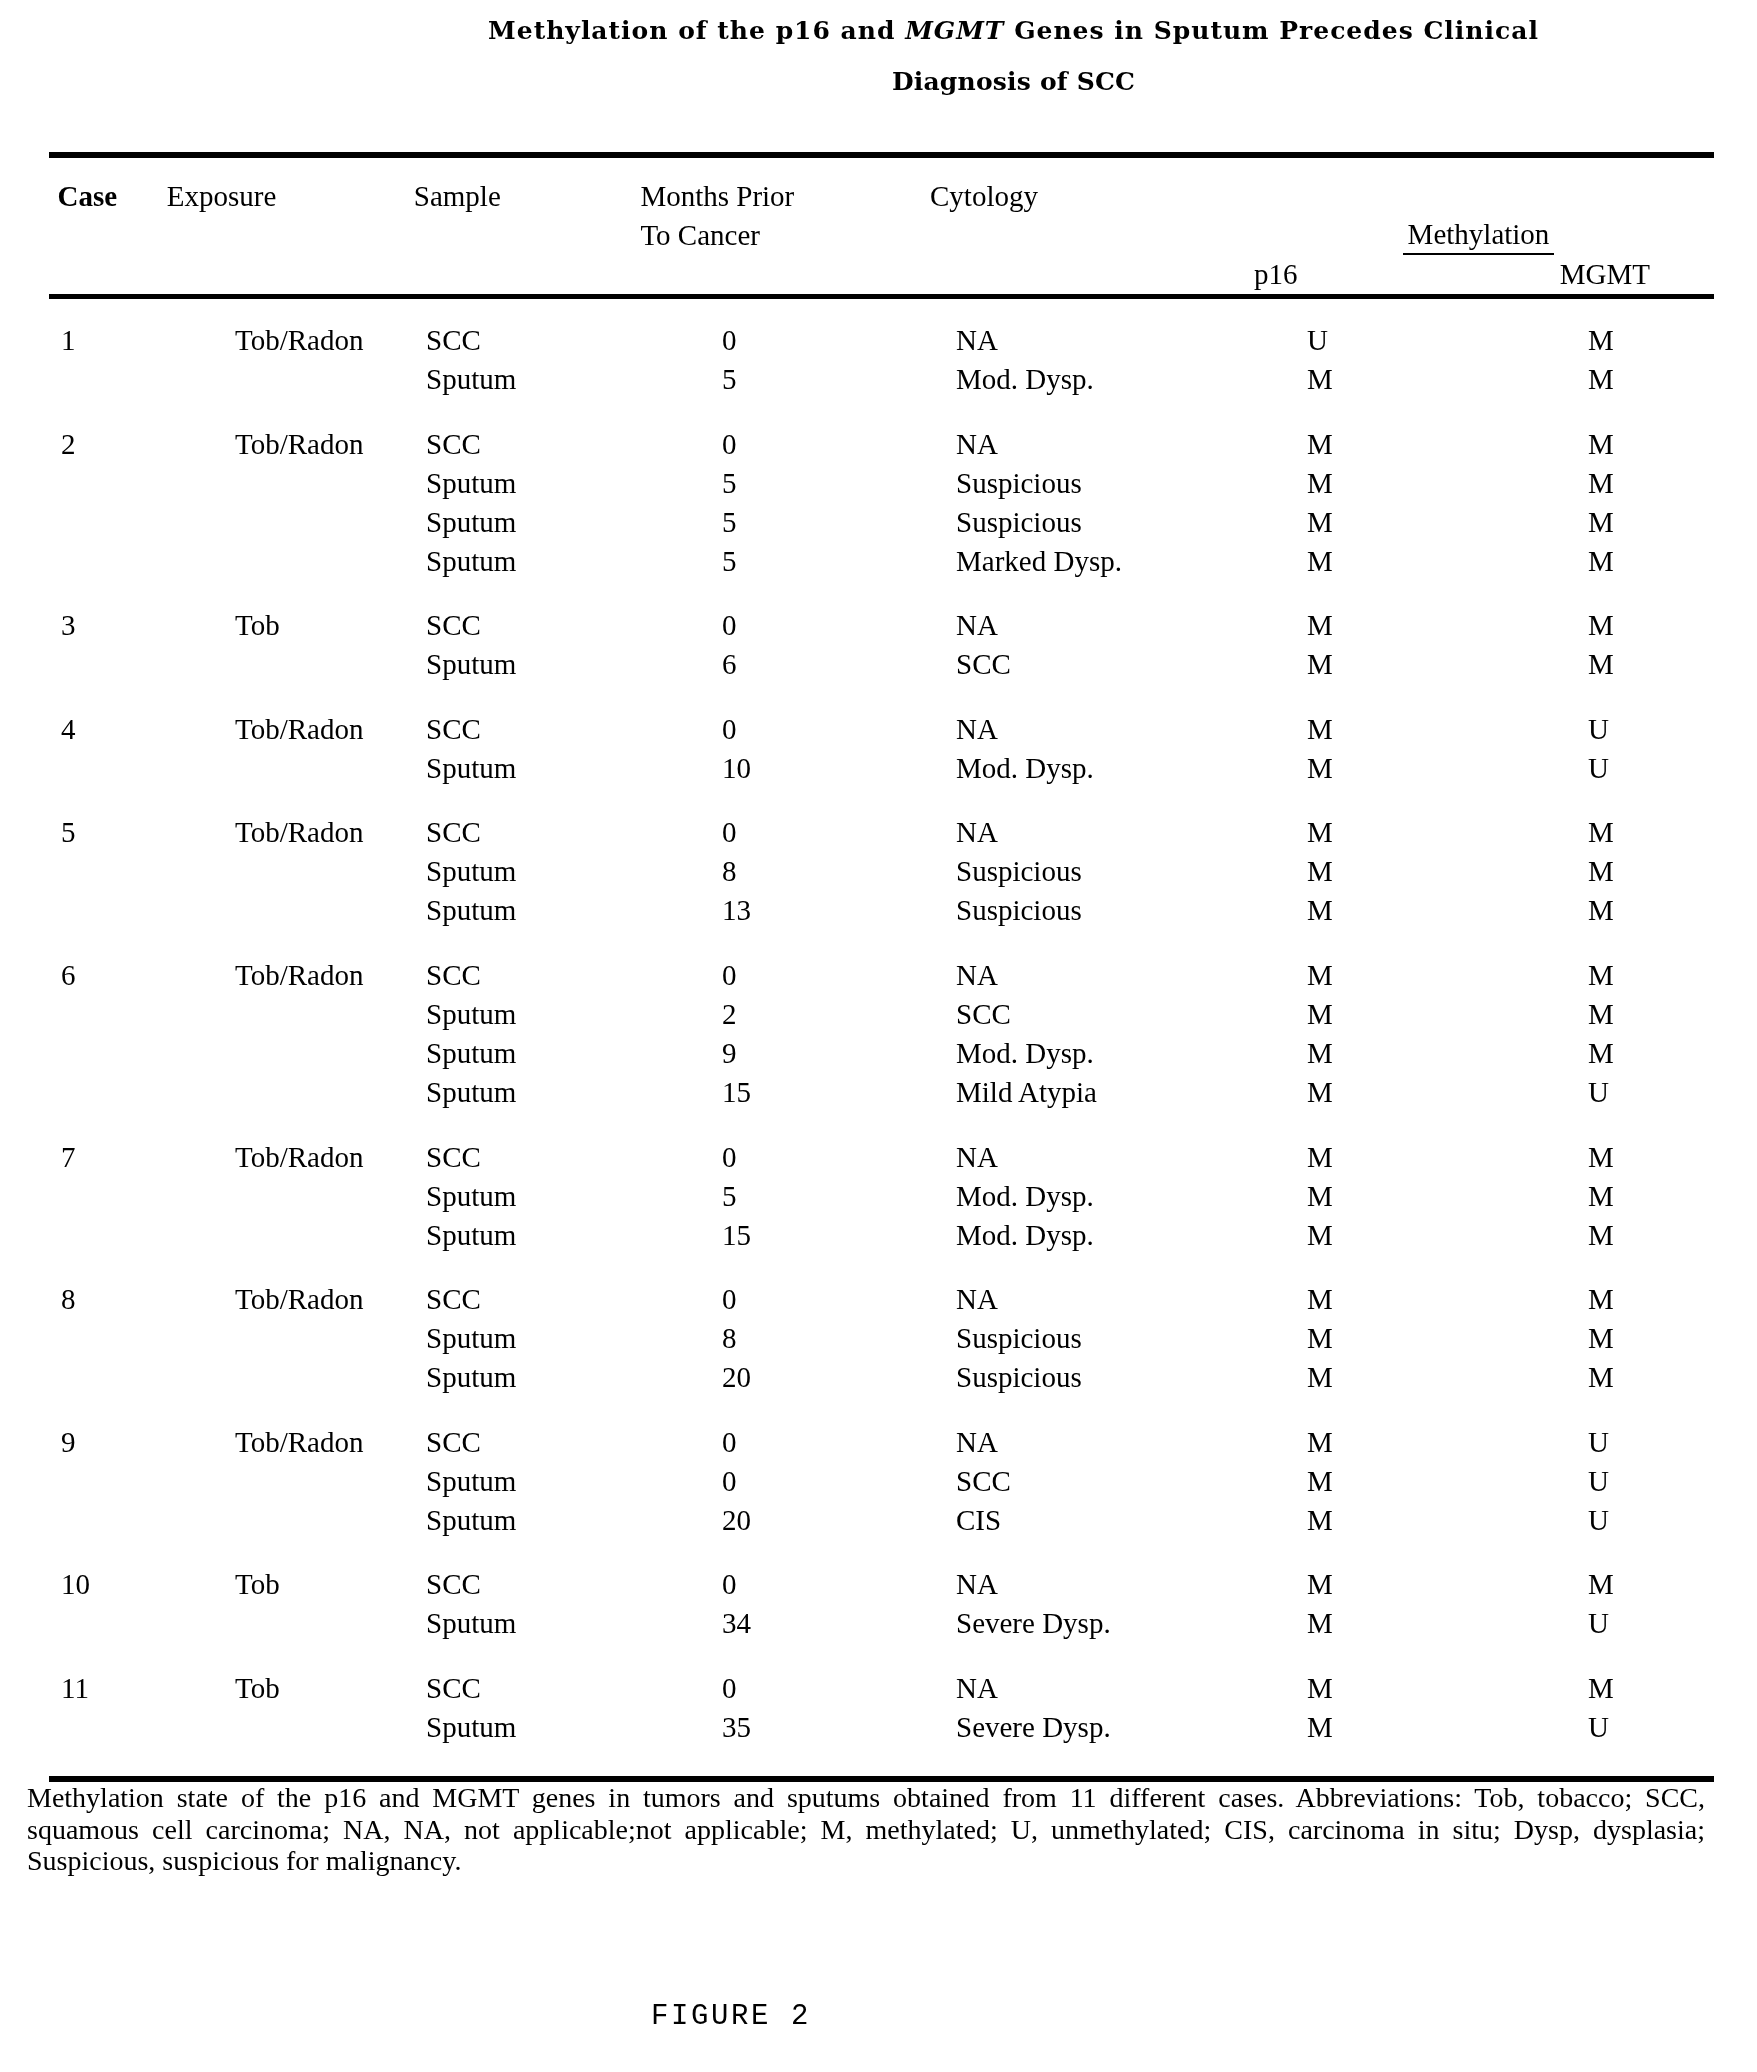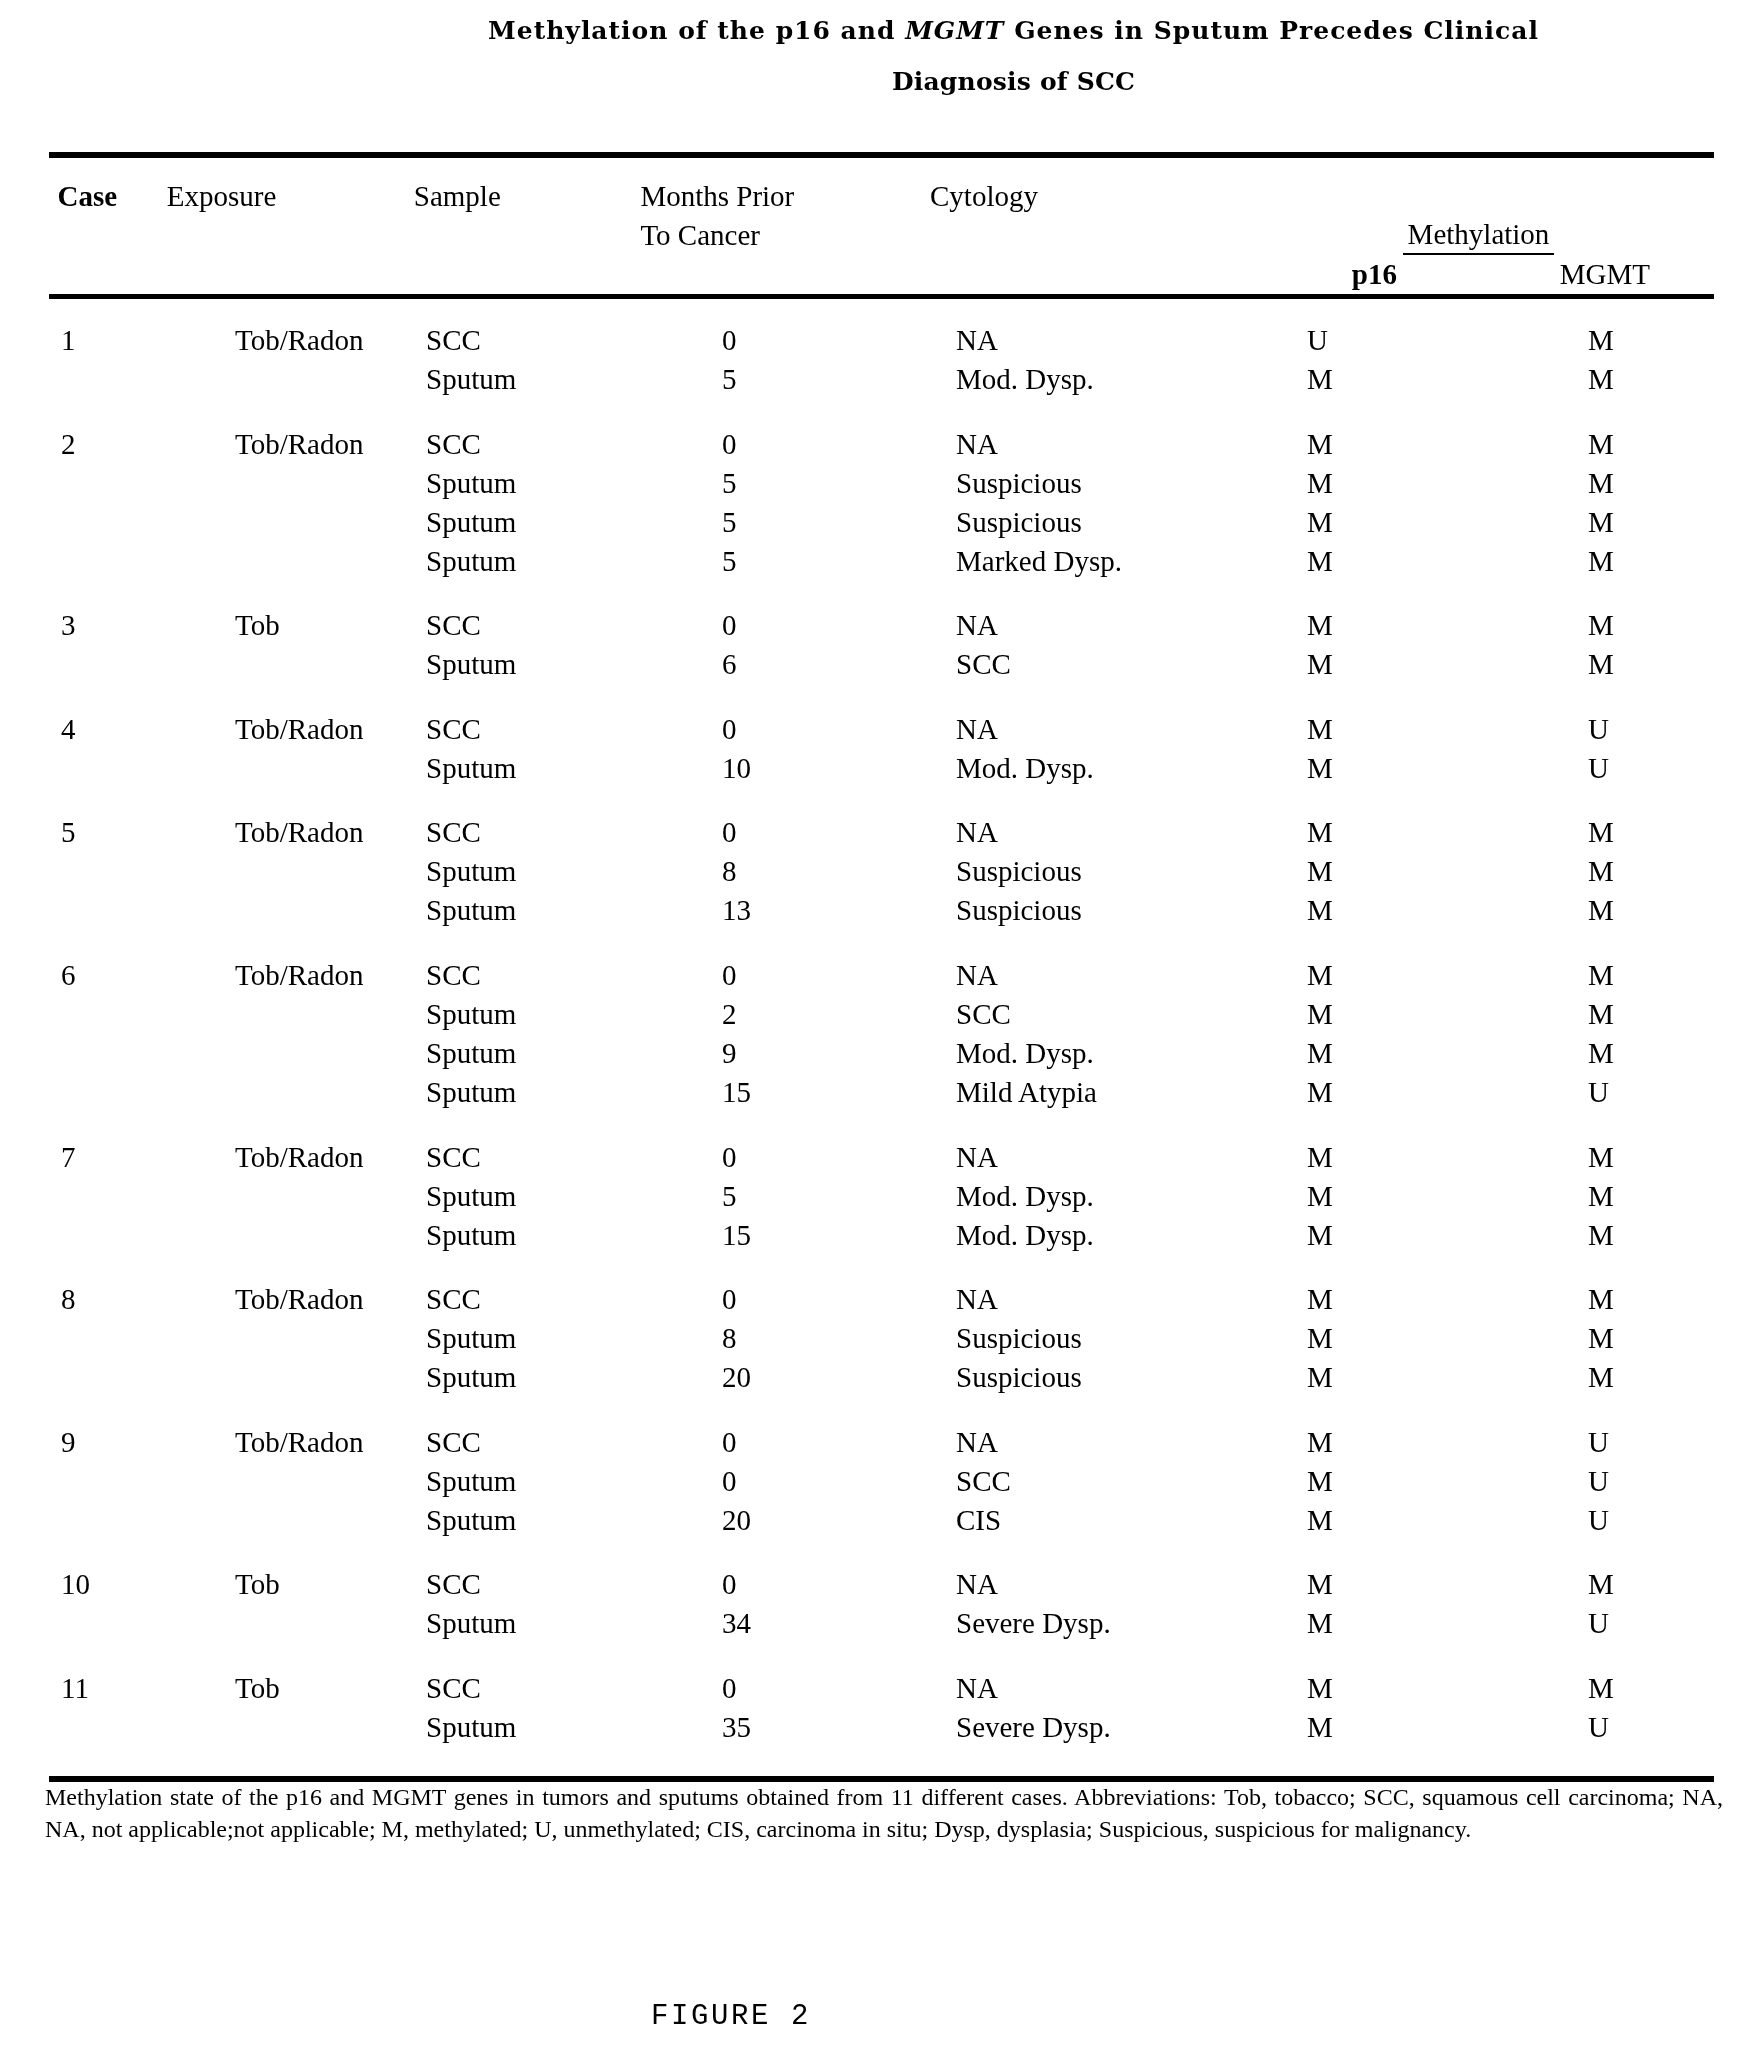--- a/index.html
+++ b/index.html
@@ -106,21 +106,21 @@
     padding: 0 5.1px 0.9px 5.1px;
     line-height: 36px;
     margin-top: 39px;
   }
   .meth-sub {
     display: flex;
   }
   .meth-sub .sub {
     line-height: 39px;
   }
-  .sub-p16  { width: 247px; padding-left: 12px; text-align: center; font-weight: bold; }
+  .sub-p16  { width: 247px; padding-left: 12px; text-align: left; }
   .sub-mgmt { width: 226px; text-align: center; }
 
   tbody td {
     padding: 0;
     vertical-align: top;
     line-height: 39px;
     font-size: 29px;
     white-space: nowrap;
   }
   td.case   { padding-left: 12px; }
@@ -131,24 +131,24 @@
   td.p16    { padding-left: 65px; }
   td.mgmt   { padding-left: 99px; }
 
   tr.group-gap td { padding-top: 25.6px; }
   .tbody-pad-top { height: 22px; }
   .tbody-pad-bottom { height: 29px; }
 
   
   .caption {
     position: absolute;
-    left: 45px;
+    left: 27px;
     top: 1782px;
     width: 1678px;
-    font-size: 24px;
+    font-size: 28px;
     line-height: 31.5px;
     text-align: justify;
   }
   .caption p { margin: 0; }
 
   
   .figure-label {
     position: absolute;
     left: 0;
     top: 2000px;

